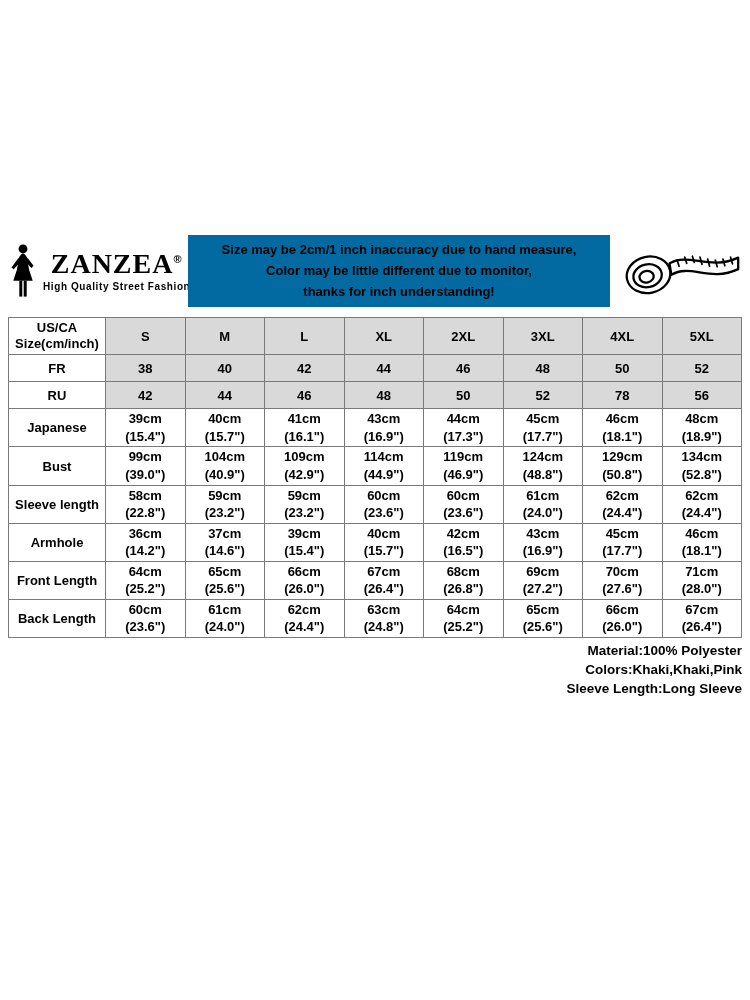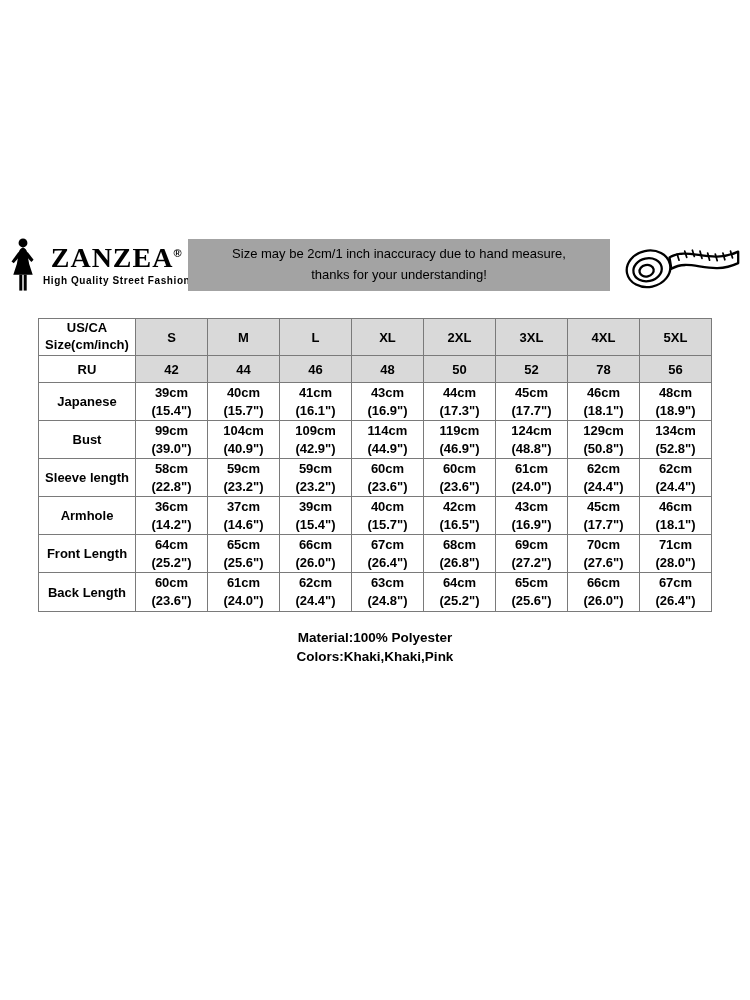--- a/index.html
+++ b/index.html
@@ -40,35 +40,35 @@
   .tagline {
     font-size:10px;
     font-weight:bold;
     letter-spacing:0.6px;
     margin-top:3px;
     white-space:nowrap;
   }
   .notice {
     flex:1;
     text-align:center;
-    font-weight:normal;
+    font-weight:bold;
     font-size:13px;
     line-height:1.6;
-    background:#a3a3a3;
+    background:#0369a1;
     padding:5px 6px;
     margin:1px 2px;
   }
   .tape-icon { width:124px; height:62px; flex-shrink:0; }
 
   
   table.size-table {
     border-collapse:collapse;
     table-layout:fixed;
-    width:674px;
-    margin:13px auto;
+    width:734px;
+    margin:0 auto;
   }
   .size-table th, .size-table td {
     border:1px solid #7a7a7a;
     text-align:center;
     vertical-align:middle;
     font-weight:bold;
     font-size:13px;
     padding:1px 2px;
     color:#000;
   }
@@ -83,21 +83,21 @@
   
   .details {
     width:734px;
     margin:0 auto;
     padding-top:3px;
   }
   .detail-line {
     font-weight:bold;
     font-size:13.5px;
     line-height:1.42;
-    text-align:center;
+    text-align:right;
   }
 </style>
 </head>
 <body>
 
 <div class="page" data-name="size-chart-page">
 
   <div class="header" data-name="header">
 
     <div class="logo" data-name="brand-logo">
@@ -112,21 +112,22 @@
         </g>
       </svg>
       <div class="logo-text" data-name="logo-text">
         <div class="brand" data-name="brand-name"><span data-name="brand-word">ZANZEA</span><span class="reg" data-name="registered-mark">®</span></div>
         <div class="tagline" data-name="brand-tagline">High Quality Street Fashion</div>
       </div>
     </div>
 
     <div class="notice" data-name="measurement-notice">
       <div data-name="notice-line">Size may be 2cm/1 inch inaccuracy due to hand measure,</div>
-      <div data-name="notice-line">thanks for your understanding!</div>
+      <div data-name="notice-line">Color may be little different due to monitor,</div>
+      <div data-name="notice-line">thanks for inch understanding!</div>
     </div>
 
     <svg class="tape-icon" viewBox="0 0 130 64" data-name="measuring-tape-icon">
       <g fill="#ffffff" stroke="#000" stroke-width="2.4" stroke-linecap="round" stroke-linejoin="round">
         <ellipse cx="32" cy="36" rx="23" ry="19" transform="rotate(-12 32 36)"></ellipse>
         <path d="M54 24 C74 12 96 32 126 18 L126 30 C96 44 76 24 56 36 Z"></path>
         <ellipse cx="31" cy="37" rx="15" ry="12" transform="rotate(-12 31 37)"></ellipse>
         <ellipse cx="30" cy="38" rx="7.5" ry="6" transform="rotate(-12 30 38)"></ellipse>
       </g>
       <g stroke="#000" stroke-width="1.8" stroke-linecap="round">
@@ -152,20 +153,31 @@
           </th>
           <th class="shaded" data-name="size-column-header">S</th>
           <th class="shaded" data-name="size-column-header">M</th>
           <th class="shaded" data-name="size-column-header">L</th>
           <th class="shaded" data-name="size-column-header">XL</th>
           <th class="shaded" data-name="size-column-header">2XL</th>
           <th class="shaded" data-name="size-column-header">3XL</th>
           <th class="shaded" data-name="size-column-header">4XL</th>
           <th class="shaded" data-name="size-column-header">5XL</th>
         </tr>
+        <tr class="simple-row" data-name="table-row-fr">
+          <th data-name="row-label">FR</th>
+          <td class="shaded" data-name="size-value-cell">38</td>
+          <td class="shaded" data-name="size-value-cell">40</td>
+          <td class="shaded" data-name="size-value-cell">42</td>
+          <td class="shaded" data-name="size-value-cell">44</td>
+          <td class="shaded" data-name="size-value-cell">46</td>
+          <td class="shaded" data-name="size-value-cell">48</td>
+          <td class="shaded" data-name="size-value-cell">50</td>
+          <td class="shaded" data-name="size-value-cell">52</td>
+        </tr>
         <tr class="simple-row" data-name="table-row-ru">
           <th data-name="row-label">RU</th>
           <td class="shaded" data-name="size-value-cell">42</td>
           <td class="shaded" data-name="size-value-cell">44</td>
           <td class="shaded" data-name="size-value-cell">46</td>
           <td class="shaded" data-name="size-value-cell">48</td>
           <td class="shaded" data-name="size-value-cell">50</td>
           <td class="shaded" data-name="size-value-cell">52</td>
           <td class="shaded" data-name="size-value-cell">78</td>
           <td class="shaded" data-name="size-value-cell">56</td>
@@ -379,15 +391,16 @@
             <div data-name="cm-value">67cm</div>
             <div data-name="inch-value">(26.4")</div>
           </td>
         </tr>
       </tbody>
   </table>
 
   <div class="details" id="details" data-name="product-details">
       <div class="detail-line" data-name="product-detail-line">Material:100% Polyester</div>
       <div class="detail-line" data-name="product-detail-line">Colors:Khaki,Khaki,Pink</div>
+      <div class="detail-line" data-name="product-detail-line">Sleeve Length:Long Sleeve</div>
     </div>
 
 </div>
 
 </body></html>

